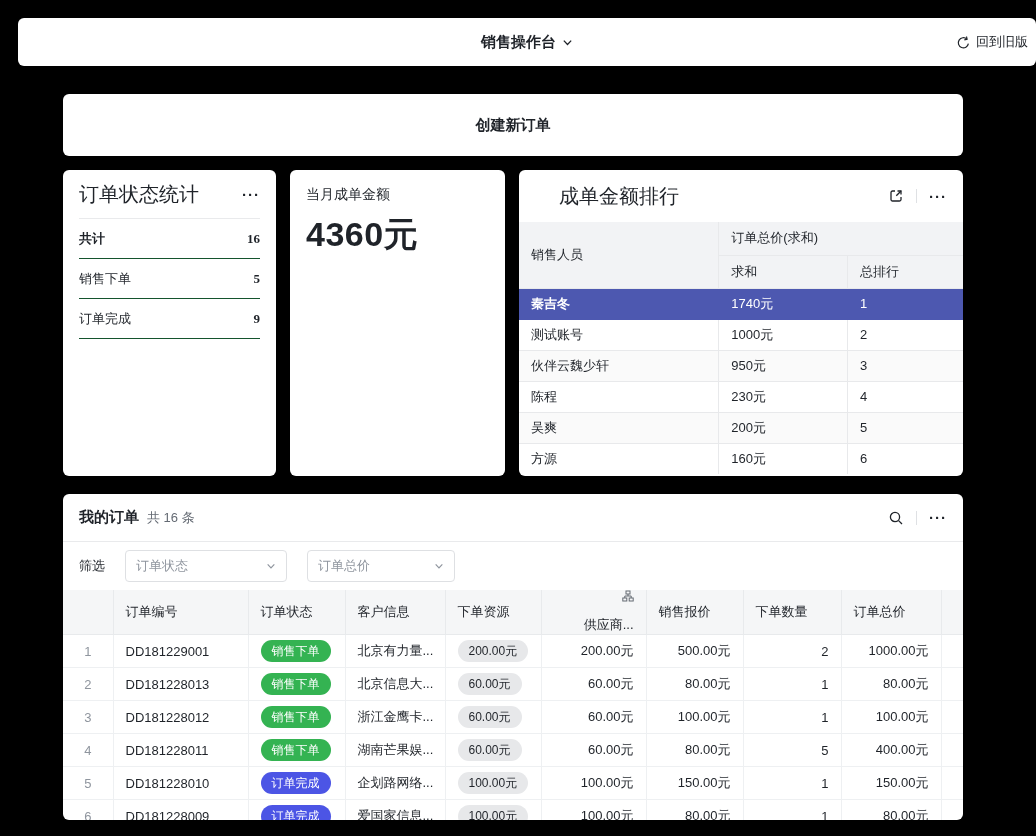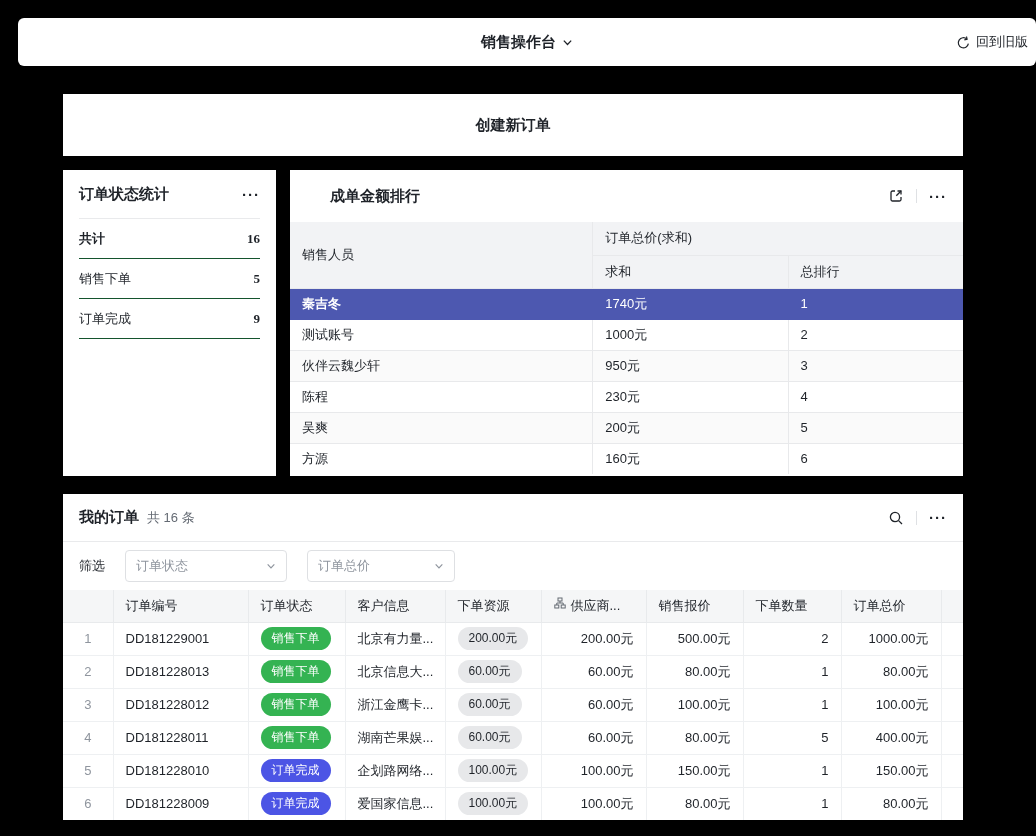--- a/index.html
+++ b/index.html
@@ -23,30 +23,30 @@
     border-radius:6px;
   }
   .title-switcher { display:flex; align-items:center; gap:6px; cursor:pointer; }
   .title-switcher .t { font-size:15px; font-weight:bold; }
   .back-link {
     position:absolute; right:8px; top:0; height:48px;
     display:flex; align-items:center; gap:5px; font-size:13px; cursor:pointer;
   }
   
   .content { margin:28px 73px 0 63px; width:900px; }
-  .card { background:#fff; border-radius:0; }
+  .card { background:#fff; border-radius:6px; }
   .create-card {
     height:62px; display:flex; align-items:center; justify-content:center;
     font-size:15px; font-weight:bold; cursor:pointer;
   }
   .cards-row { margin-top:14px; display:flex; gap:14px; height:306px; }
   .card-head {
     height:52px; display:flex; align-items:center; justify-content:space-between;
   }
-  .card-head .h { font-size:15px; font-weight:bold; }
+  .card-head .h { font-size:20px; font-weight:normal; }
   .more-btn { color:#1f2329; font-size:15px; font-weight:bold; letter-spacing:1px; cursor:pointer; line-height:1; }
   .icon-sep { width:1px; height:14px; background:#dfe1e4; display:inline-block; }
   
   .status-card { width:213px; padding:0 16px; }
   .status-card .card-head { height:49px; border-bottom:1px solid #e9eaec; }
   .status-row {
     height:40px; display:flex; align-items:center; justify-content:space-between;
     border-bottom:1px solid #14532d; font-size:13px;font-family:Liberation Serif, serif;
   }
   .status-row.total { font-weight:bold; }
@@ -83,21 +83,21 @@
     display:flex; align-items:center; justify-content:space-between;
     color:#8f959e; font-size:13px; cursor:pointer; background:#fff;
   }
   .dd-status { width:162px; } .dd-total { width:148px; }
   .orders-table { width:100%; border-collapse:collapse; border-style:hidden; font-size:13px; table-layout:fixed; }
   .orders-table th, .orders-table td { border:1px solid #eef0f2; padding:0 12px; text-align:left; font-weight:normal; white-space:nowrap; overflow:hidden; }
   .orders-table th { background:#f5f6f7; height:32px; border-color:#e8eaec; }
   .orders-table td { height:33px; }
   .orders-table .c-num { text-align:center; color:#8f959e; padding:0 4px; }
   .orders-table .r { text-align:right; }
-  .th-icon-wrap { display:flex; align-items:flex-start; gap:5px; }
+  .th-icon-wrap { display:flex; align-items:flex-end; gap:14px;flex-direction:column; }
   .badge {
     display:inline-block; padding:3px 11px; border-radius:999px;
     color:#fff; font-size:12px; line-height:1.4;
   }
   .badge.green { background:#34b352; }
   .badge.purple { background:#4c55e5; }
   .pill {
     display:inline-block; padding:3px 11px; border-radius:999px;
     background:#e7e8ea; color:#1f2329; font-size:12px; line-height:1.4;
   }
@@ -146,20 +146,24 @@
       <div class="status-row">
         <span>销售下单</span>
         <span class="v">5</span>
       </div>
       <div class="status-row">
         <span>订单完成</span>
         <span class="v">9</span>
       </div>
     </section>
 
+    <section class="card amount-card">
+      <div class="amount-label">当月成单金额</div>
+      <div class="amount-value">4360元</div>
+    </section>
 
     <section class="card ranking-card">
       <div class="card-head">
         <span class="h">成单金额排行</span>
         <div class="head-actions">
           <span>
             <svg width="16" height="16" viewBox="0 0 16 16">
               <path d="M13 9v2.5A1.5 1.5 0 0 1 11.5 13h-7A1.5 1.5 0 0 1 3 11.5v-7A1.5 1.5 0 0 1 4.5 3H7" fill="none" stroke="#1f2329" stroke-width="1.3"></path>
               <polyline points="9.5,3 13,3 13,6.5" fill="none" stroke="#1f2329" stroke-width="1.3"></polyline>
               <line x1="13" y1="3" x2="8.3" y2="7.7" stroke="#1f2329" stroke-width="1.3"></line>

